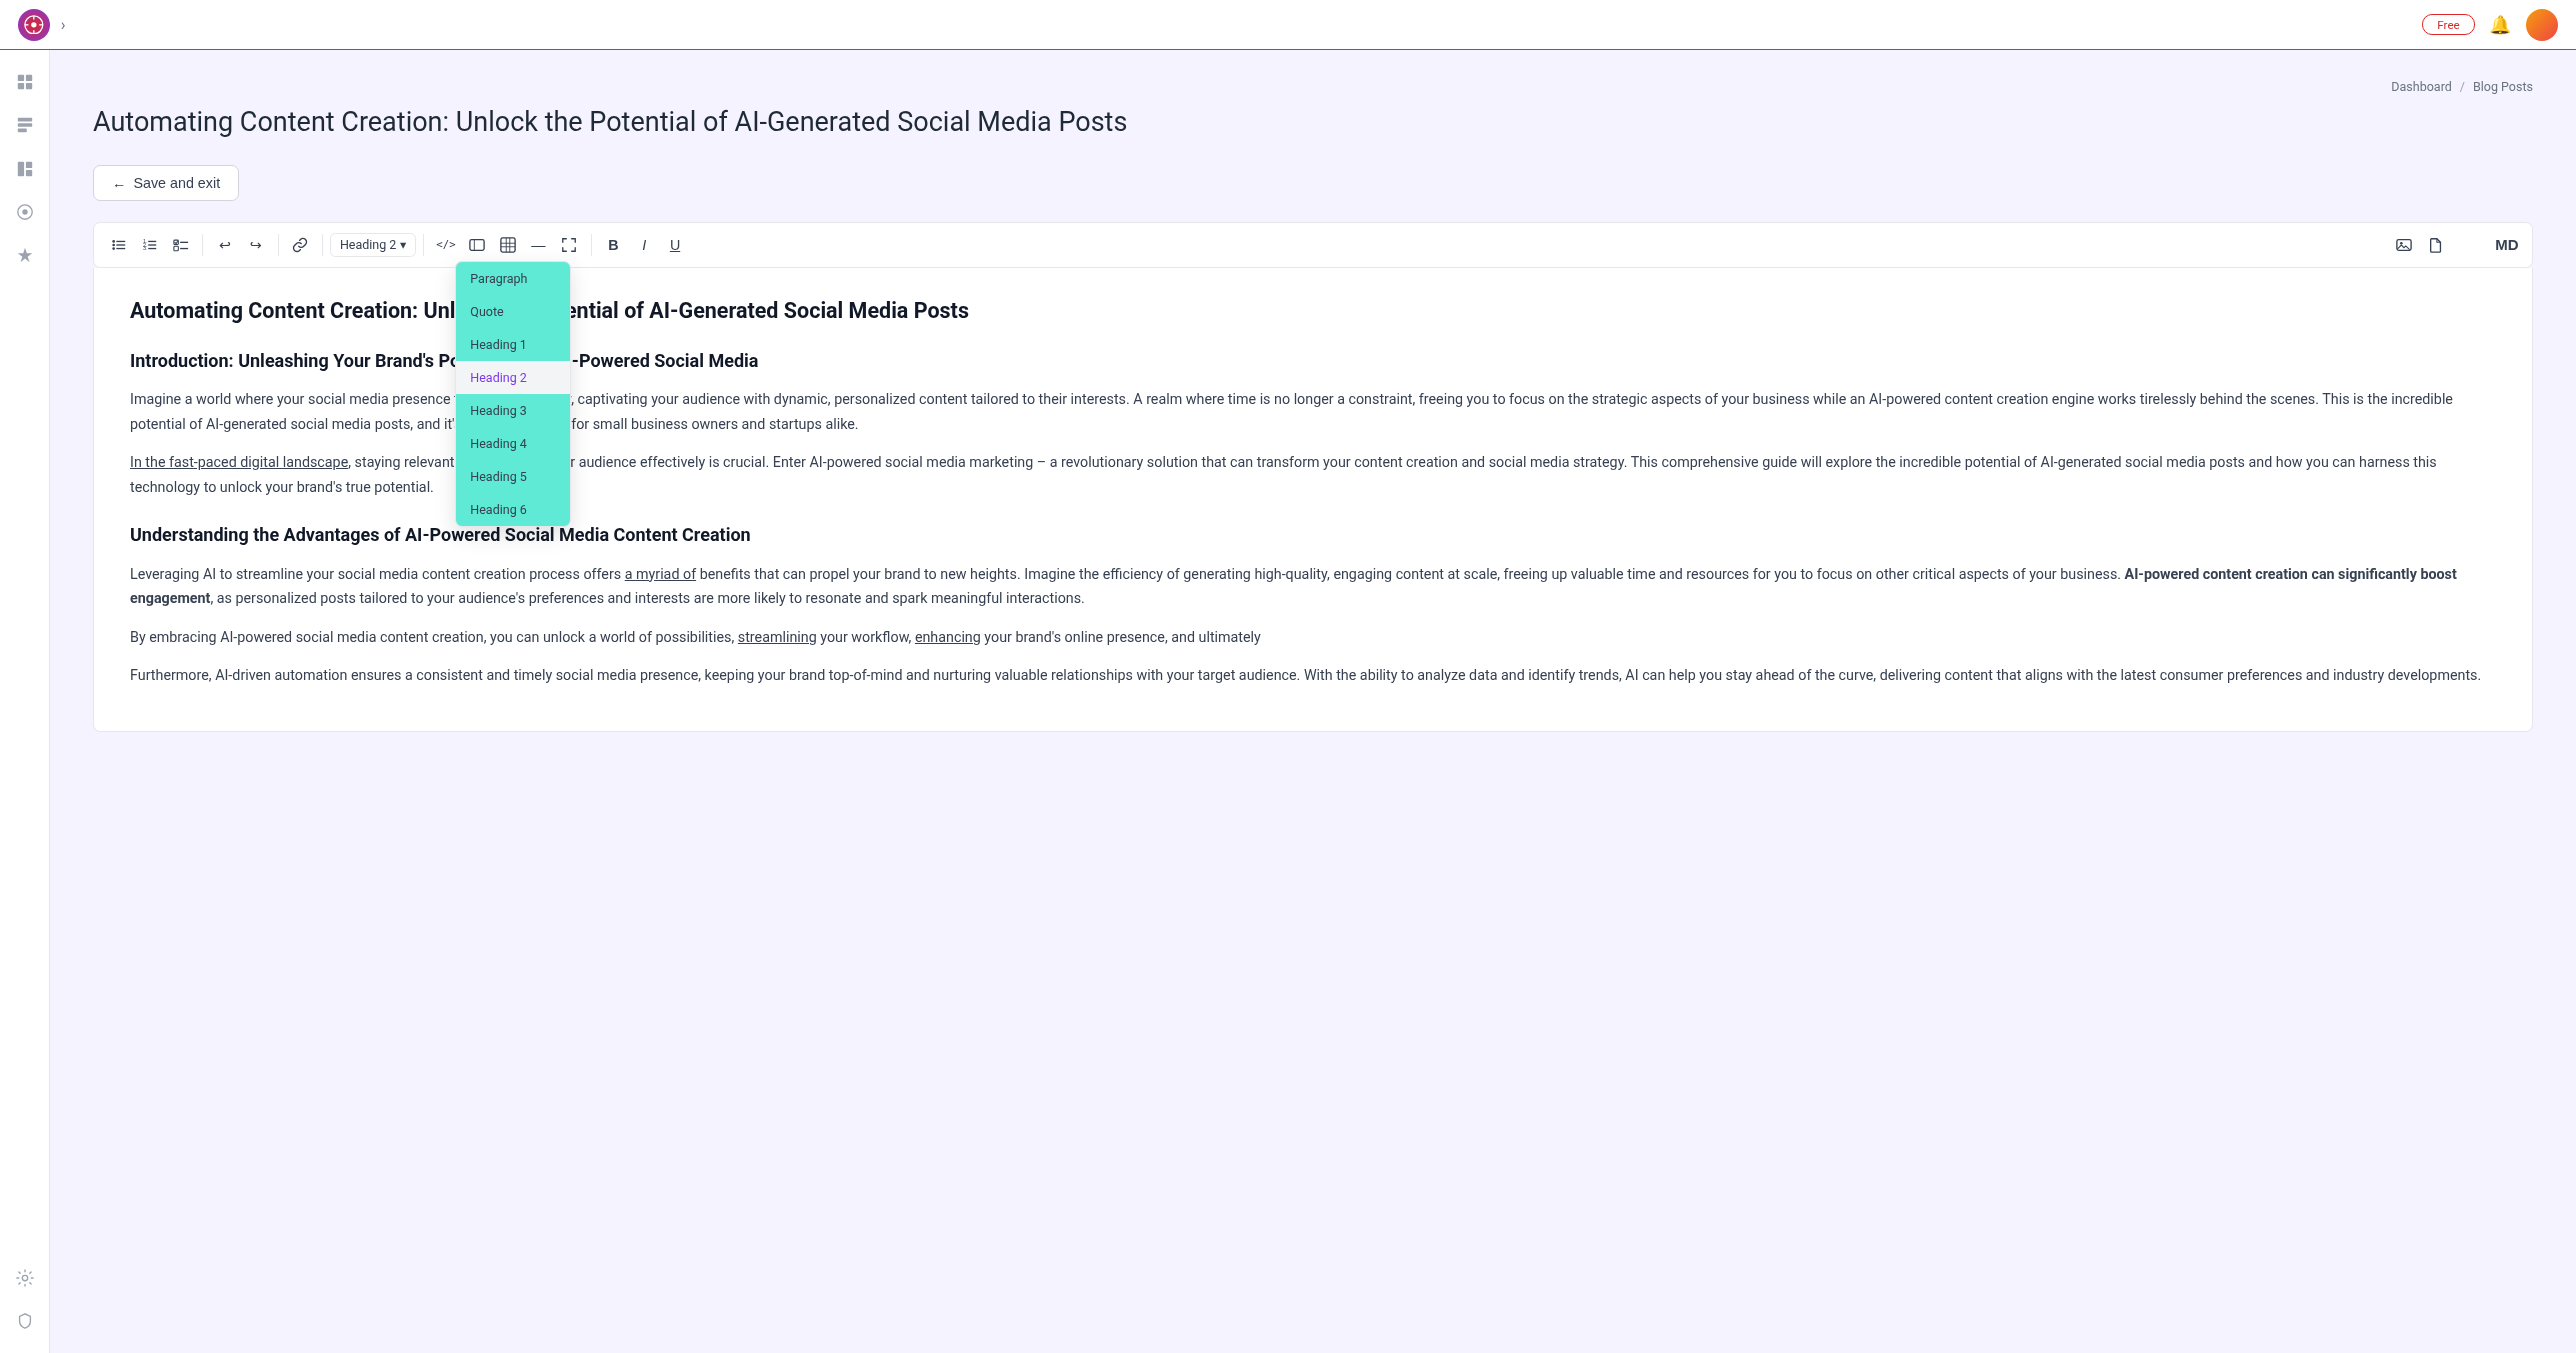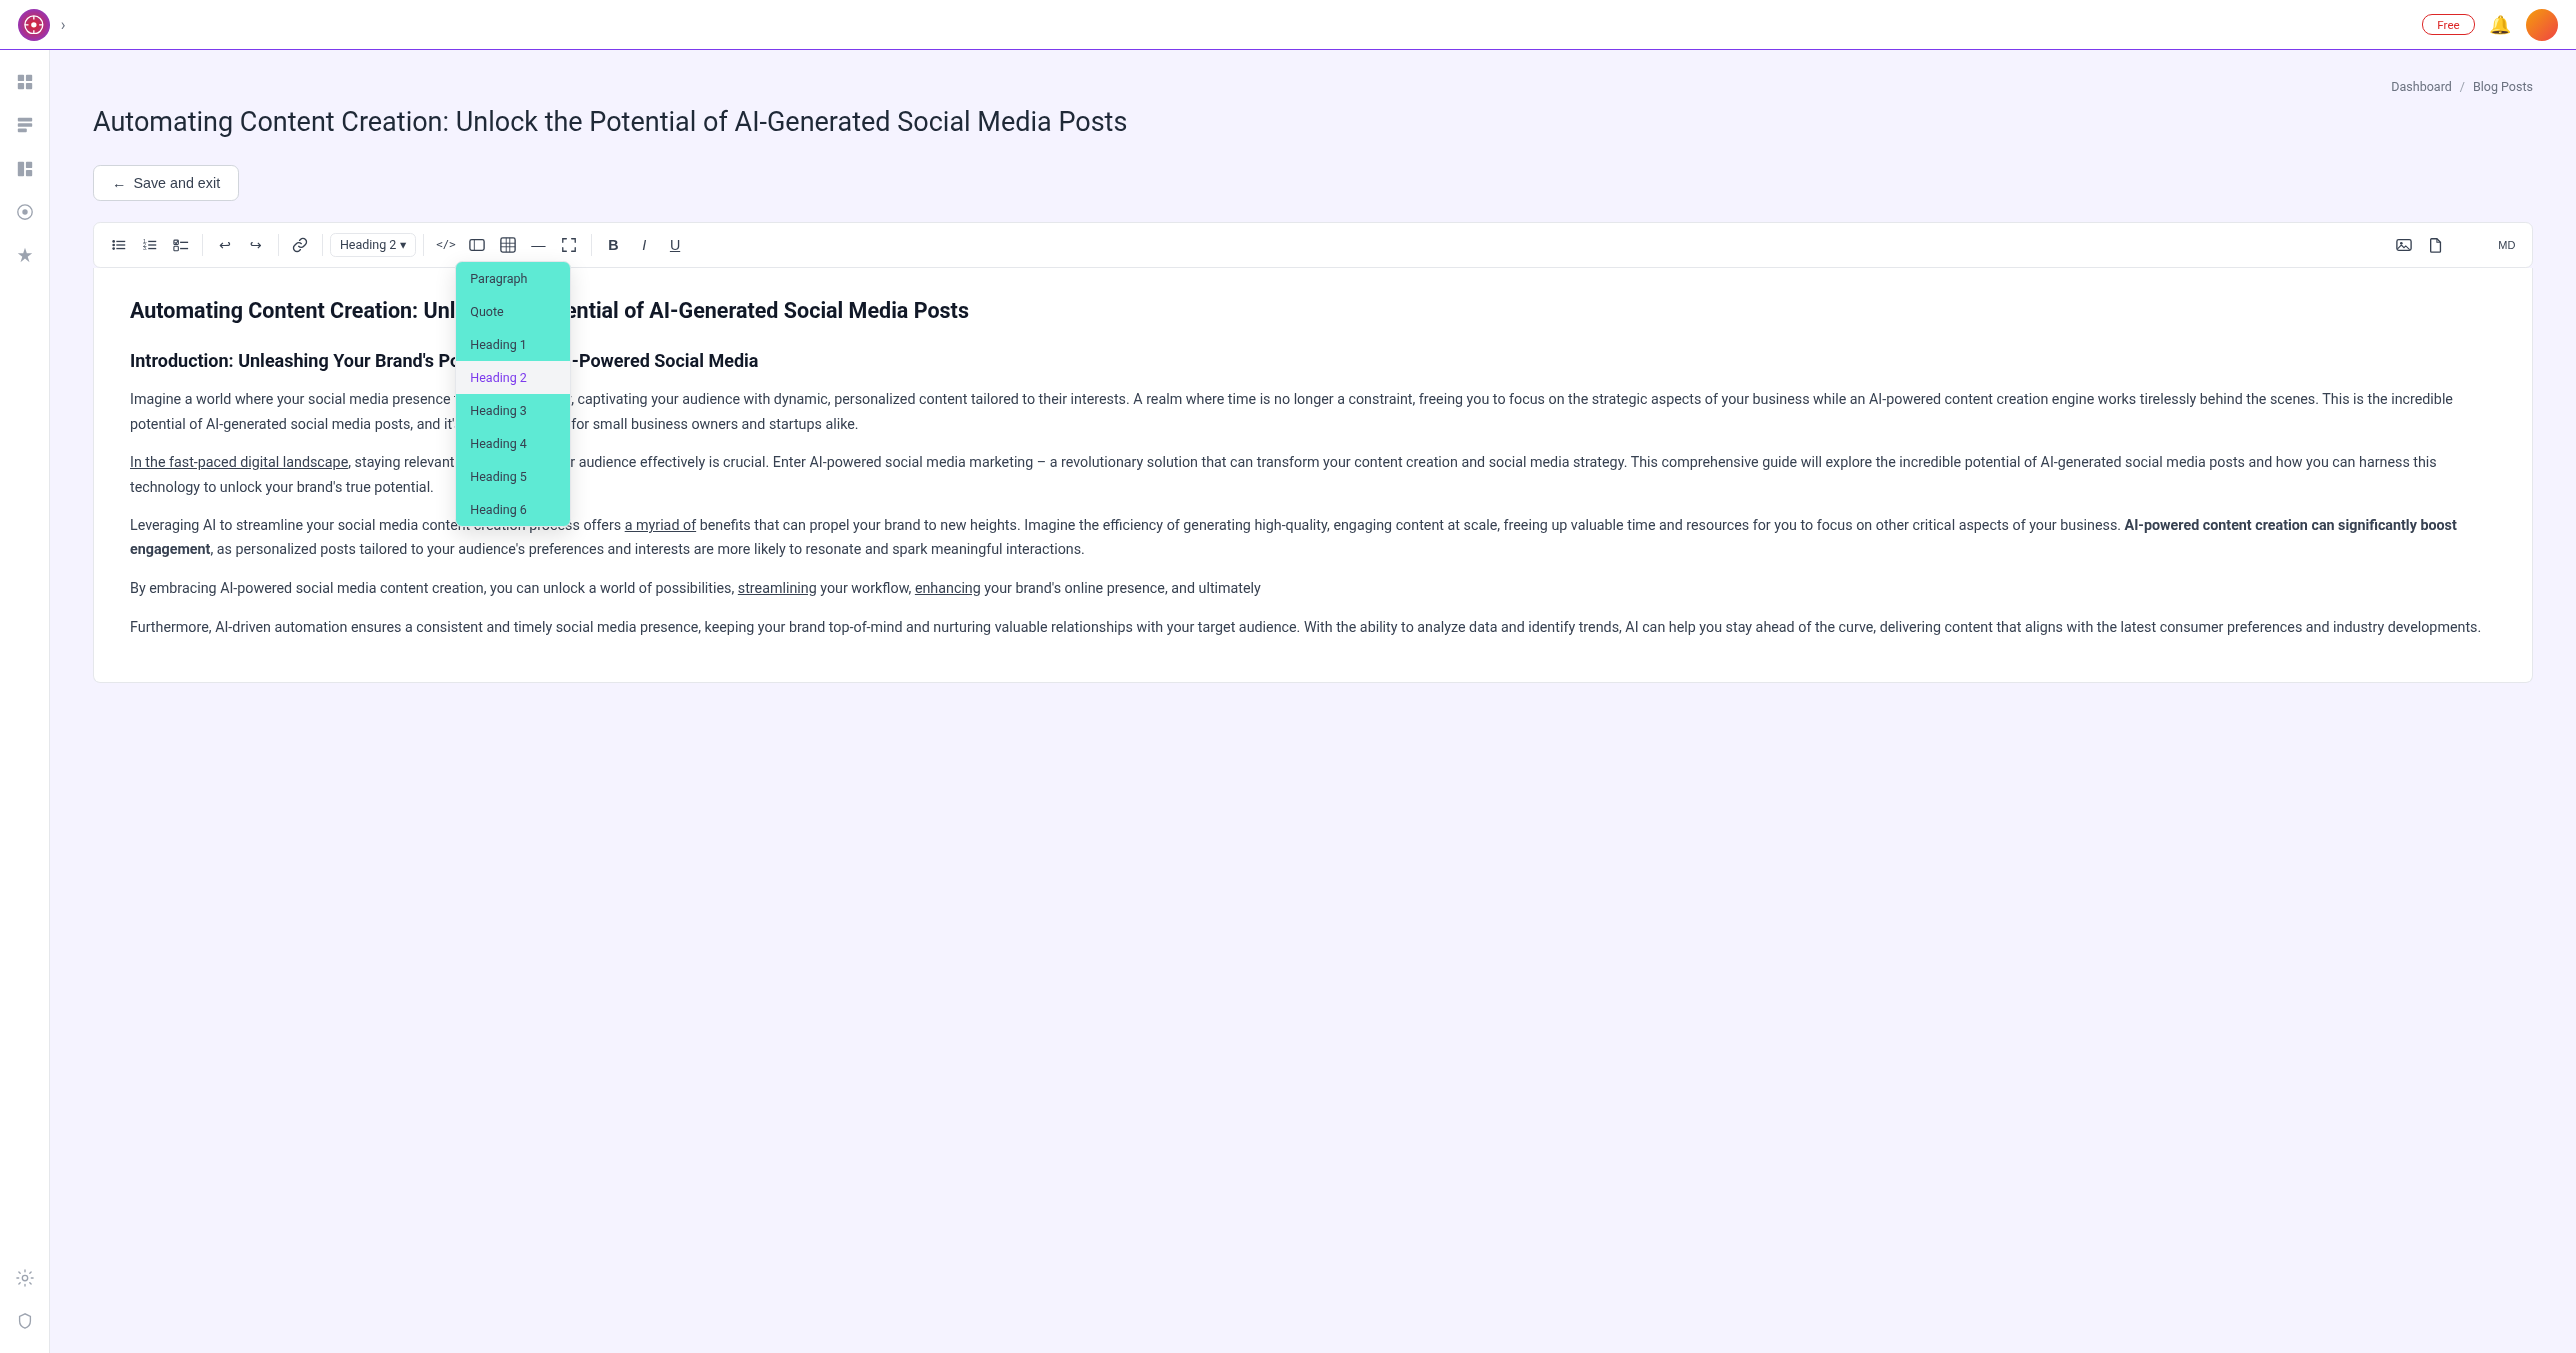--- a/index.html
+++ b/index.html
@@ -445,21 +445,21 @@
               <circle cx="6" cy="7" r="1.5" fill="#374151"></circle>
               <path d="M2 13l4-4 3 3 2-2 4 4" stroke="#374151" stroke-width="1.2" stroke-linecap="round"></path>
             </svg>
           </button>
           <button class="toolbar-btn">
             <svg width="16" height="16" viewBox="0 0 18 18" fill="none">
               <path d="M4 2h6l4 4v10a1 1 0 01-1 1H4a1 1 0 01-1-1V3a1 1 0 011-1z" stroke="#374151" stroke-width="1.5" fill="none"></path>
               <path d="M10 2v4h4" stroke="#374151" stroke-width="1.2"></path>
             </svg>
           </button>
-          <button class="toolbar-btn" style="font-size:11px;font-weight:400;margin-left:38px;">MD</button>
+          <button class="toolbar-btn" style="font-size:15px;font-weight:700;margin-left:38px;">MD</button>
         </div>
       </div>
 
       <div class="dropdown-menu">
         <div class="dropdown-item">Paragraph</div>
         <div class="dropdown-item">Quote</div>
         <div class="dropdown-item">Heading 1</div>
         <div class="dropdown-item active">Heading 2</div>
         <div class="dropdown-item">Heading 3</div>
         <div class="dropdown-item">Heading 4</div>
@@ -474,20 +474,21 @@
       <div class="editor-h2">Introduction: Unleashing Your Brand's Potential with AI-Powered Social Media</div>
 
       <p class="editor-p">
         Imagine a world where your social media presence thrives effortlessly, captivating your audience with dynamic, personalized content tailored to their interests. A realm where time is no longer a constraint, freeing you to focus on the strategic aspects of your business while an AI-powered content creation engine works tirelessly behind the scenes. This is the incredible potential of AI-generated social media posts, and it's a game-changer for small business owners and startups alike.
       </p>
 
       <p class="editor-p">
         <span style="text-decoration:underline;">In the fast-paced digital landscape</span>, staying relevant and engaging your audience effectively is crucial. Enter AI-powered social media marketing – a revolutionary solution that can transform your content creation and social media strategy. This comprehensive guide will explore the incredible potential of AI-generated social media posts and how you can harness this technology to unlock your brand's true potential.
       </p>
 
+      <div class="editor-h2">Understanding the Advantages of AI-Powered Social Media Content Creation</div>
 
       <p class="editor-p">
         Leveraging AI to streamline your social media content creation process offers <span style="text-decoration:underline;">a myriad of</span> benefits that can propel your brand to new heights. Imagine the efficiency of generating high-quality, engaging content at scale, freeing up valuable time and resources for you to focus on other critical aspects of your business. <strong>AI-powered content creation can significantly boost engagement</strong>, as personalized posts tailored to your audience's preferences and interests are more likely to resonate and spark meaningful interactions.
       </p>
 
       <p class="editor-p">
         By embracing AI-powered social media content creation, you can unlock a world of possibilities, <span style="text-decoration:underline;">streamlining</span> your workflow, <span style="text-decoration:underline;">enhancing</span> your brand's online presence, and ultimately
       </p>
 
       <p class="editor-p">

